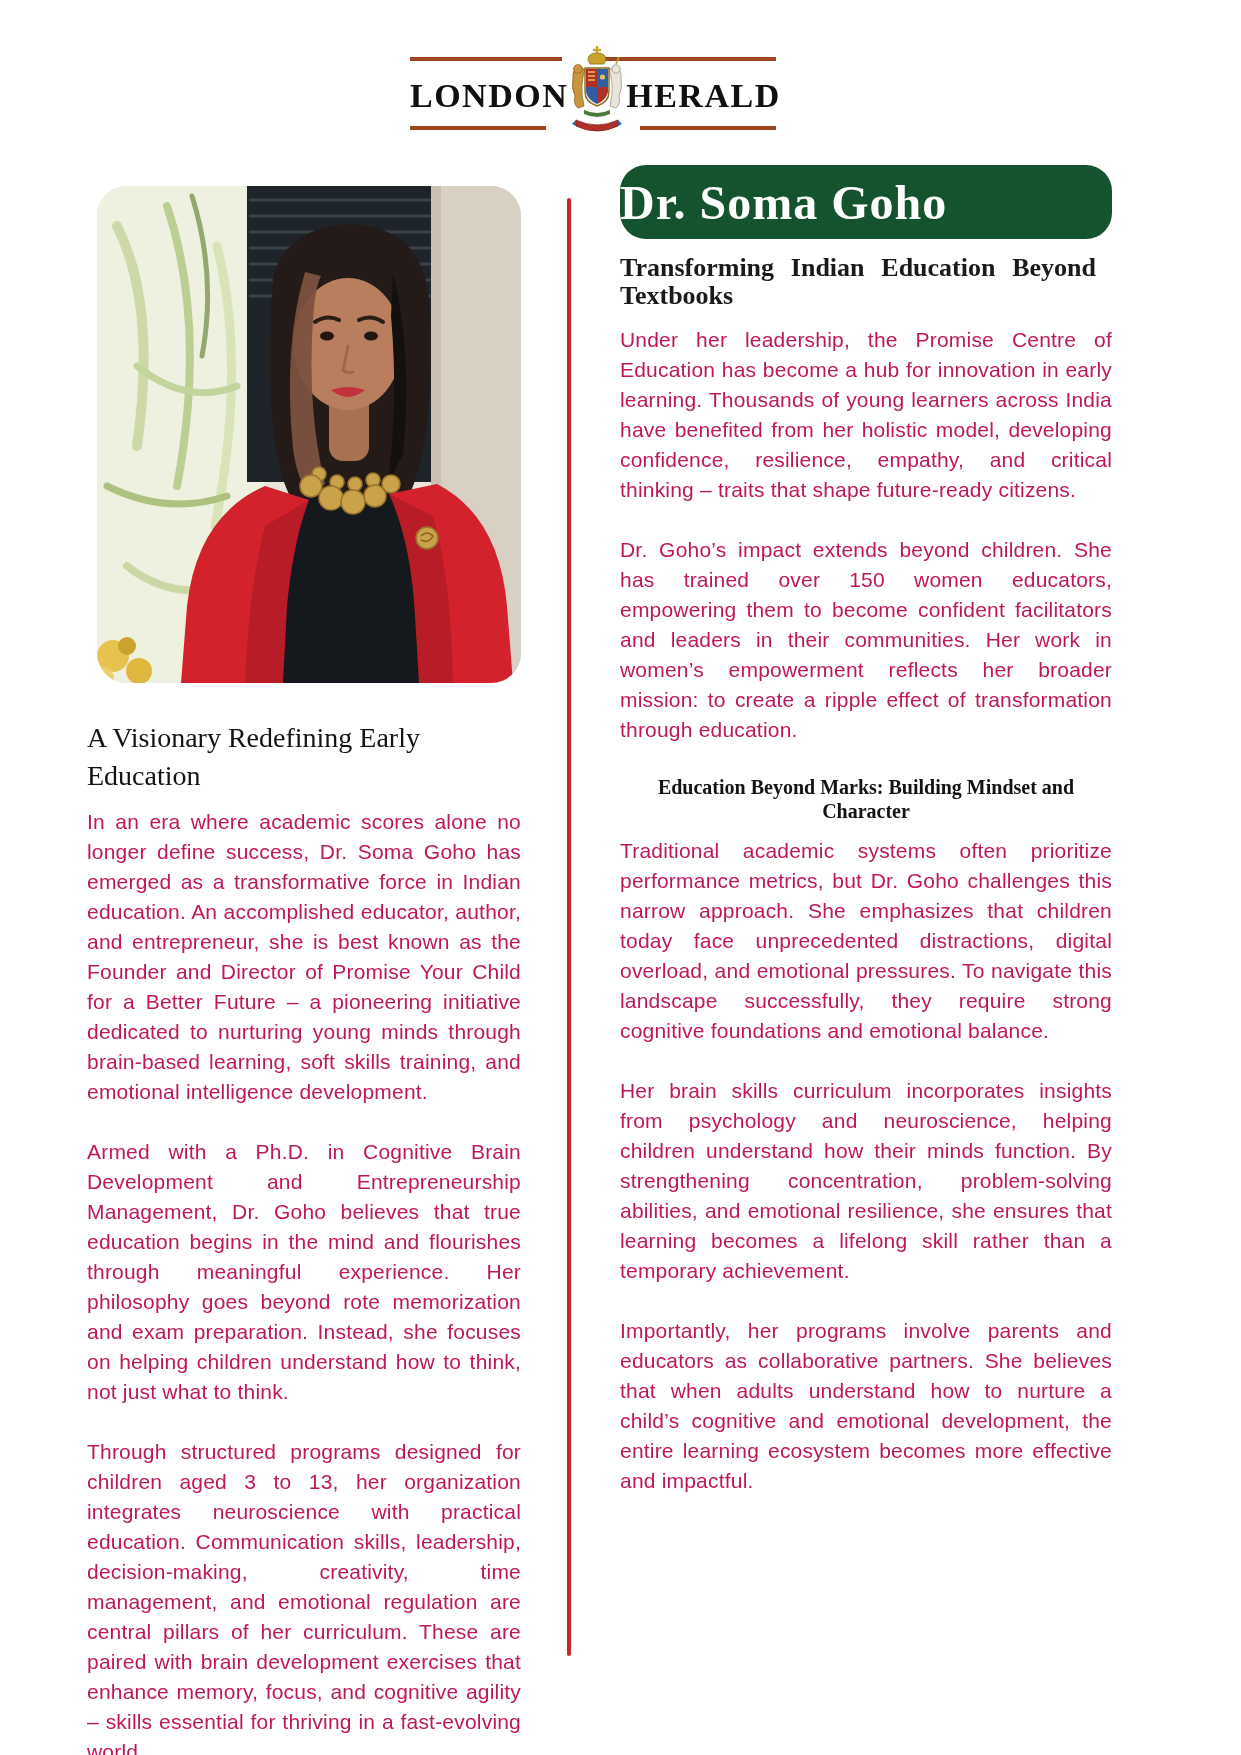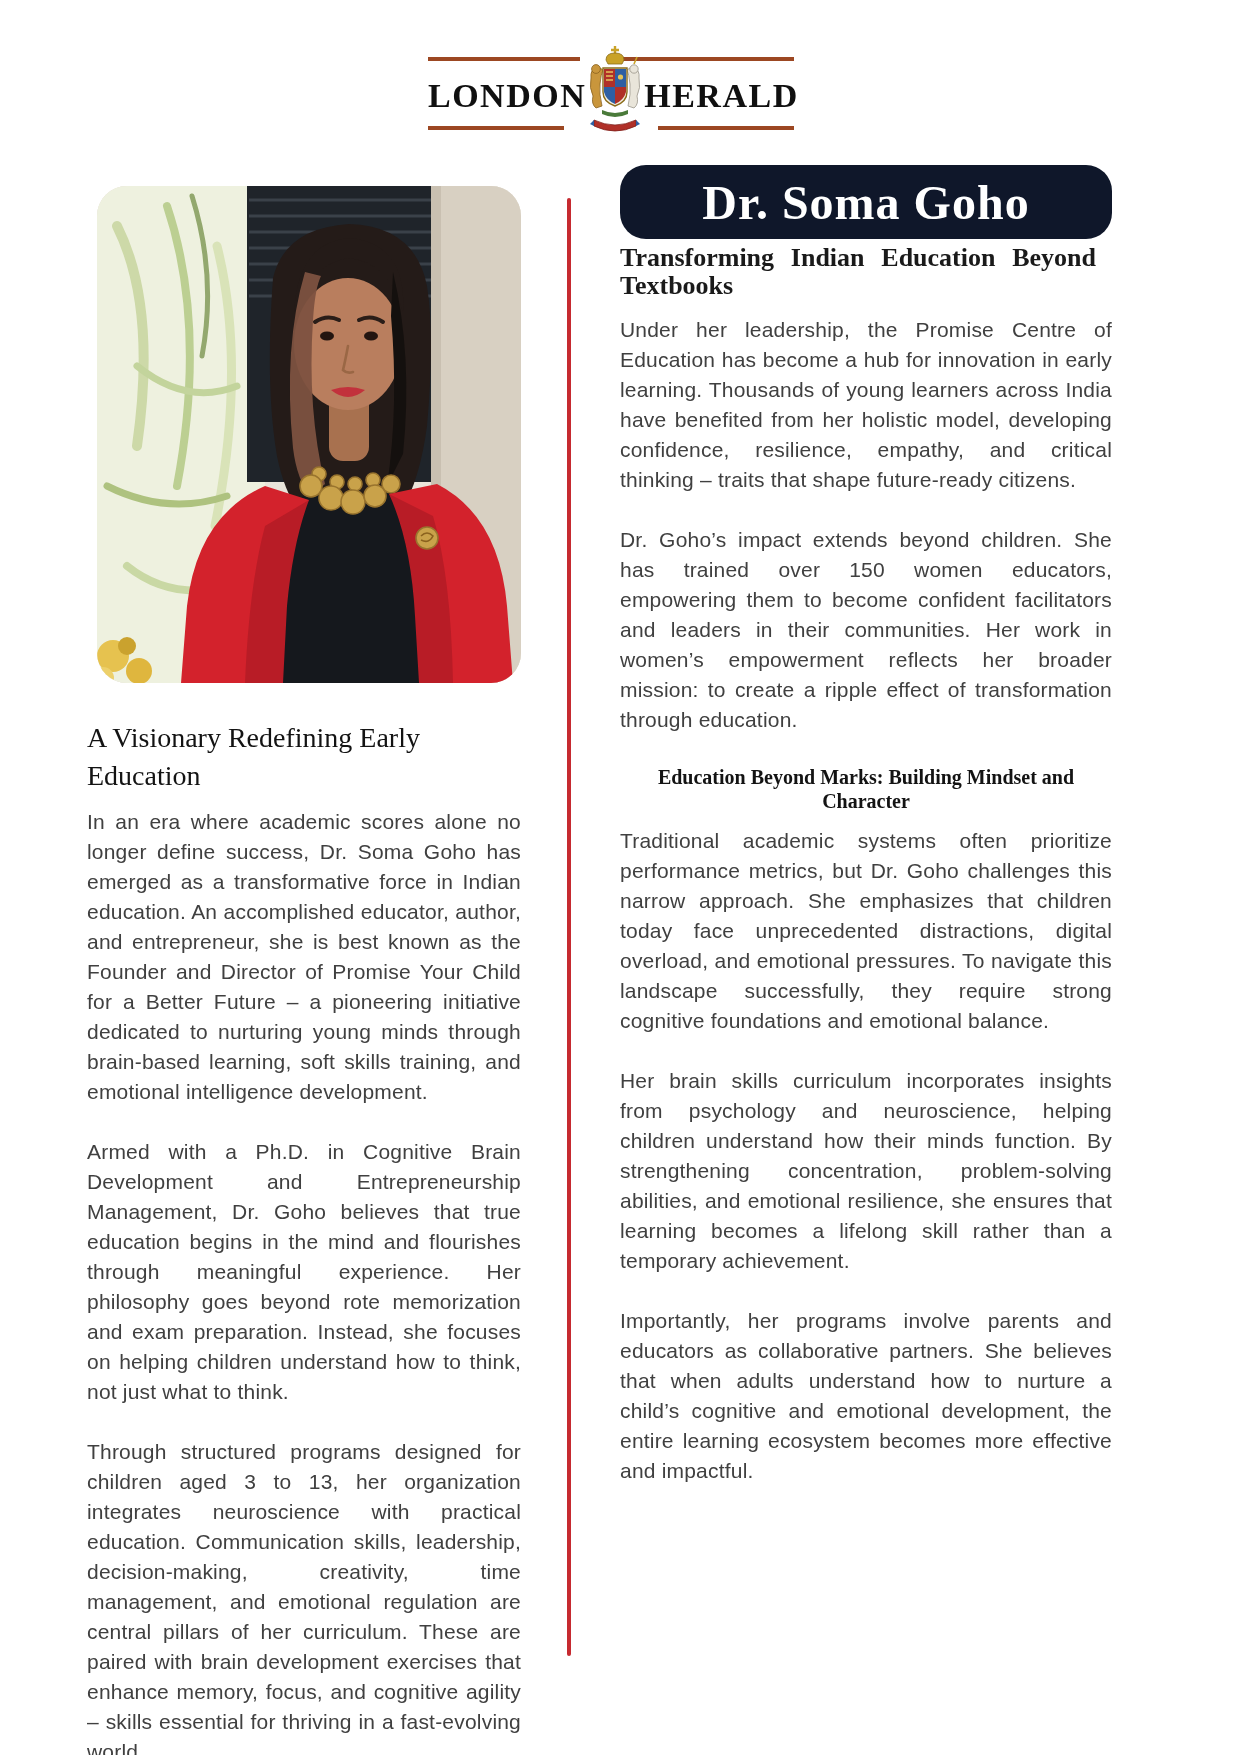--- a/index.html
+++ b/index.html
@@ -2,21 +2,21 @@
 <html><head>
 <meta charset="utf-8">
 <style>
   html,body{margin:0;padding:0;background:#ffffff;}
   .page{
     position:relative;width:1241px;height:1755px;background:#ffffff;
     font-family:"Liberation Sans",sans-serif;overflow:hidden;
   }
 
   
-  .masthead{position:absolute;left:428px;top:44px;width:366px;height:98px;}
+  .masthead{position:absolute;left:410px;top:44px;width:366px;height:98px;}
   .mh-line{position:absolute;height:4px;background:#9C4722;}
   .mh-top-left{top:13px;left:0;width:152px;}
   .mh-top-right{top:13px;left:194px;width:172px;}
   .mh-bot-left{top:82px;left:0;width:136px;}
   .mh-bot-right{top:82px;left:230px;width:136px;}
   .mh-row{
     position:absolute;inset:0;display:flex;align-items:center;justify-content:space-between;
   }
   .mh-title{
     font-family:"Liberation Serif",serif;font-weight:700;font-size:34px;color:#101010;
@@ -32,32 +32,32 @@
   
   .photo{
     width:424px;height:497px;margin-left:10px;border-radius:30px;overflow:hidden;
     margin-bottom:36px;background:#e9e4da;
   }
   .left-heading{
     font-family:"Liberation Serif",serif;font-weight:400;font-size:28px;line-height:1.35;
     color:#131313;text-align:left;margin:0 0 12px 0;
   }
   .body-p{
-    font-size:21px;line-height:30px;color:#404040;text-align:justify;
+    font-size:21px;line-height:30px;color:#be185d;text-align:justify;
     margin:0 0 30px 0;letter-spacing:0.2px;
   }
 
   
   .headline{
     font-family:"Liberation Serif",serif;font-weight:700;font-size:44px;line-height:56px;
     letter-spacing:-0.3px;color:#16171c;margin:0 0 42px 0;
   }
   .name-banner{
-    width:100%;height:74px;background:#0f172a;border-radius:26px;
-    display:flex;align-items:center;justify-content:center;margin:0 0 5px 0;
+    width:100%;height:74px;background:#14532d;border-radius:26px;
+    display:flex;align-items:center;justify-content:flex-start;margin:0 0 15px 0;
   }
   .name-banner span{
     font-family:"Liberation Serif",serif;font-weight:700;font-size:48px;color:#ffffff;
     letter-spacing:1px;
   }
   .subheading{
     font-family:"Liberation Serif",serif;font-weight:700;font-size:26px;line-height:28px;
     color:#1a1a1a;text-align:justify;margin:0 16px 15px 0;
   }
   .section-heading{

